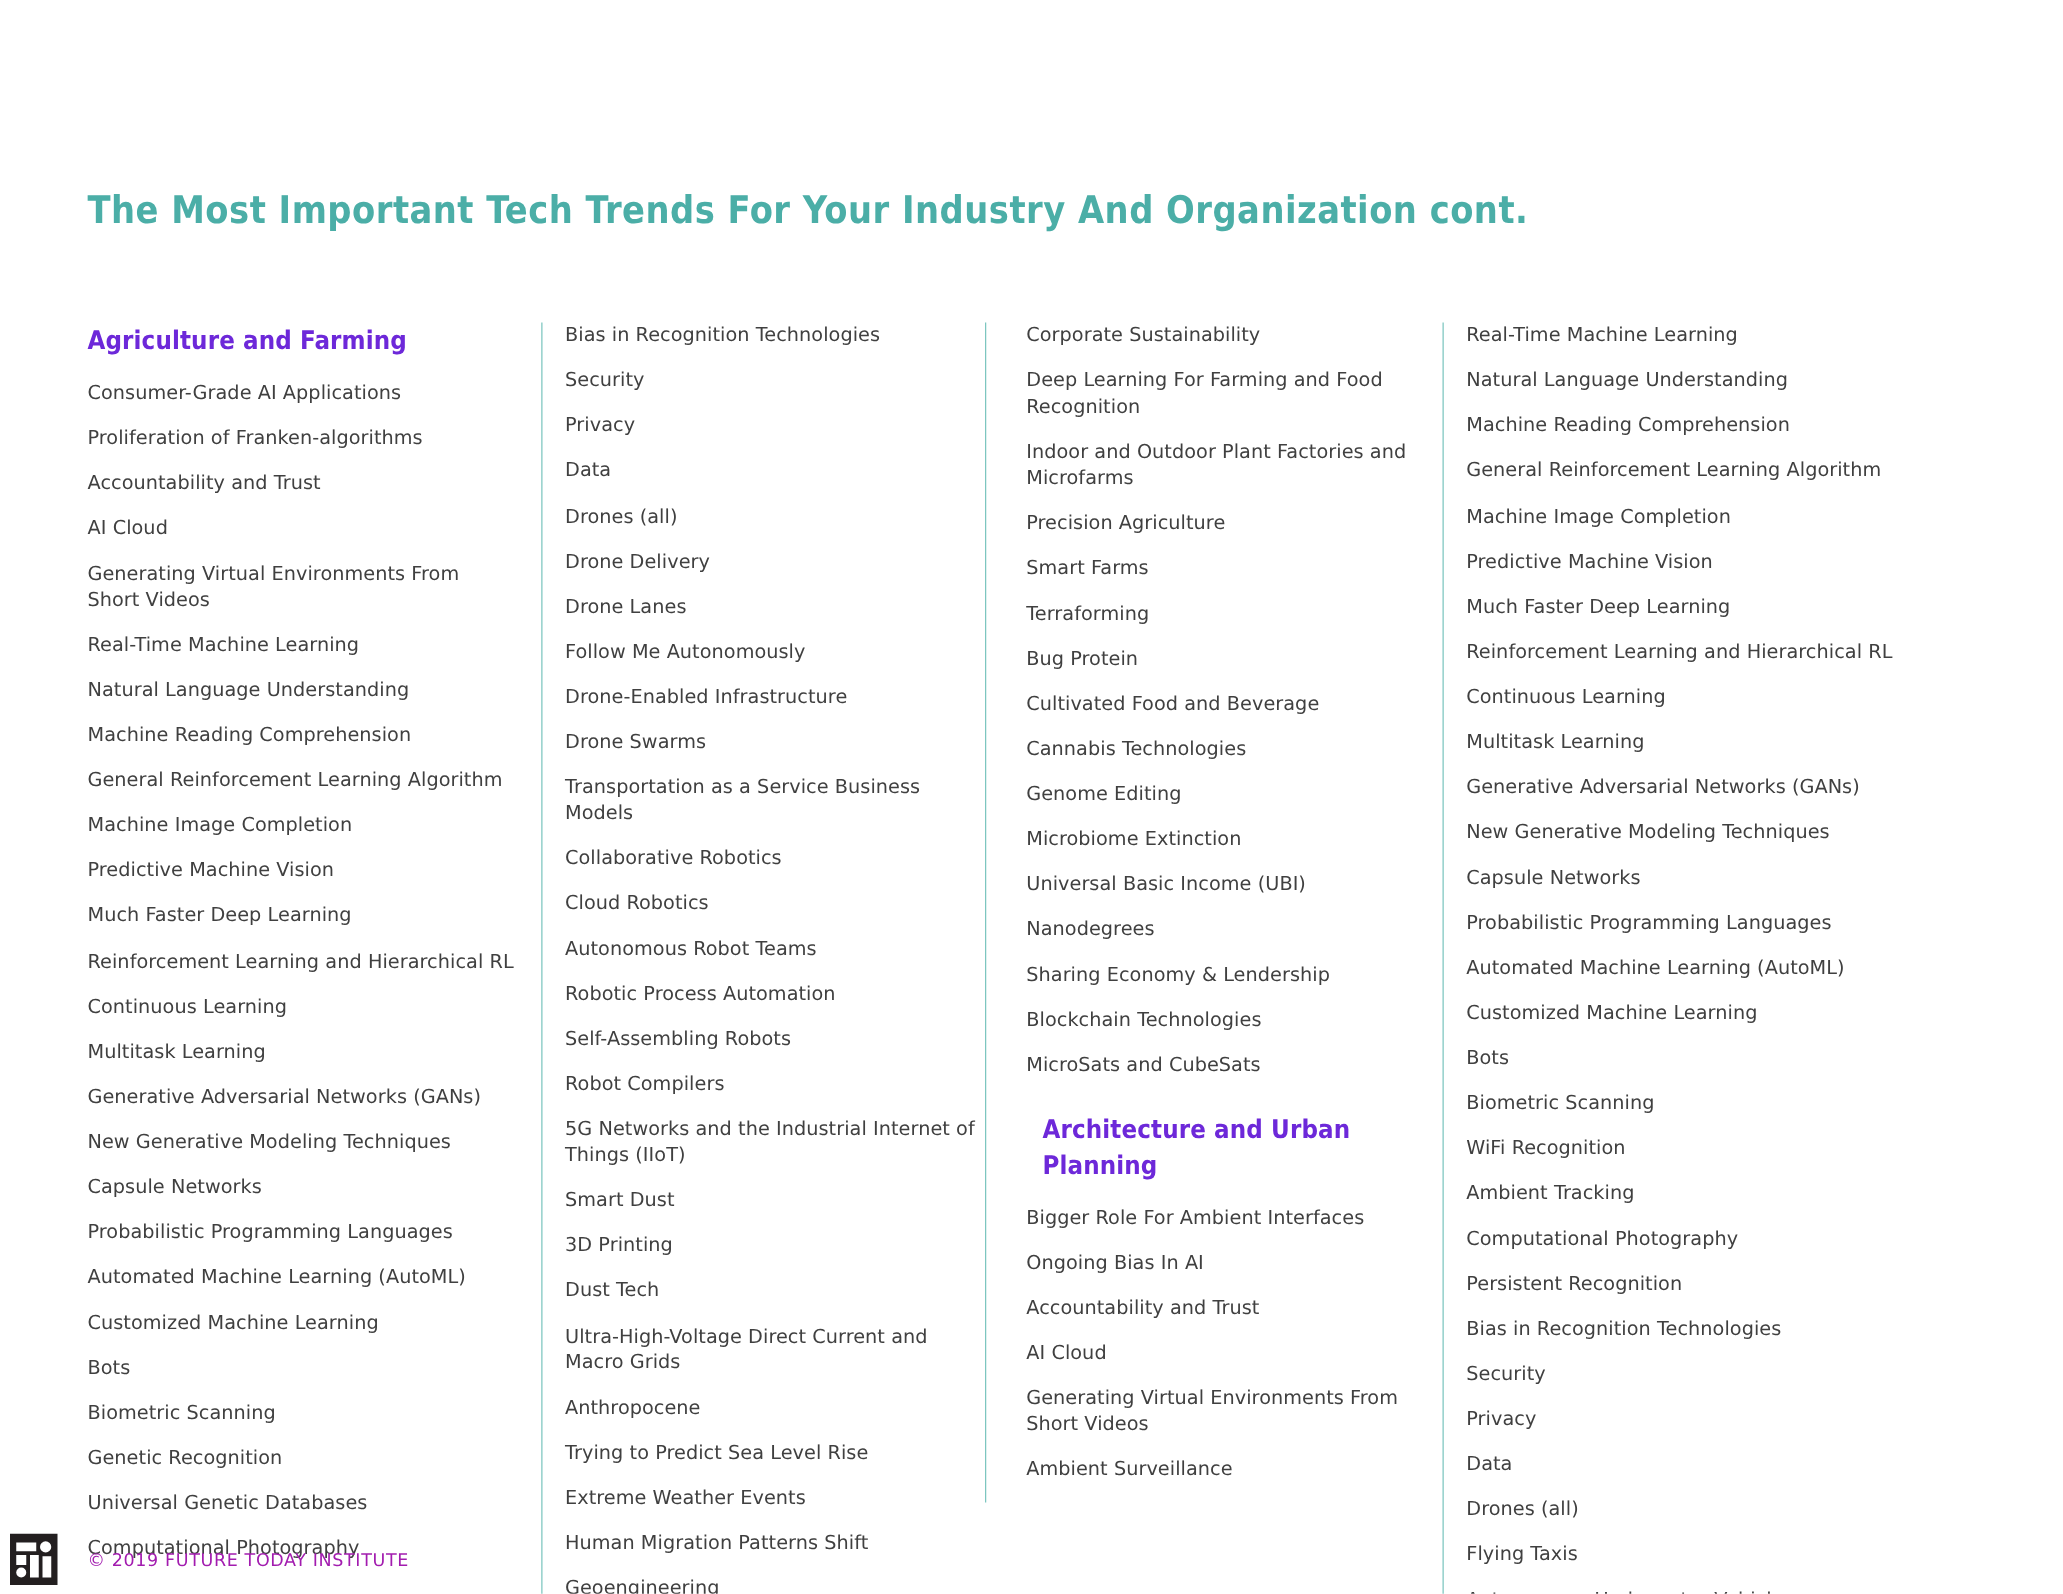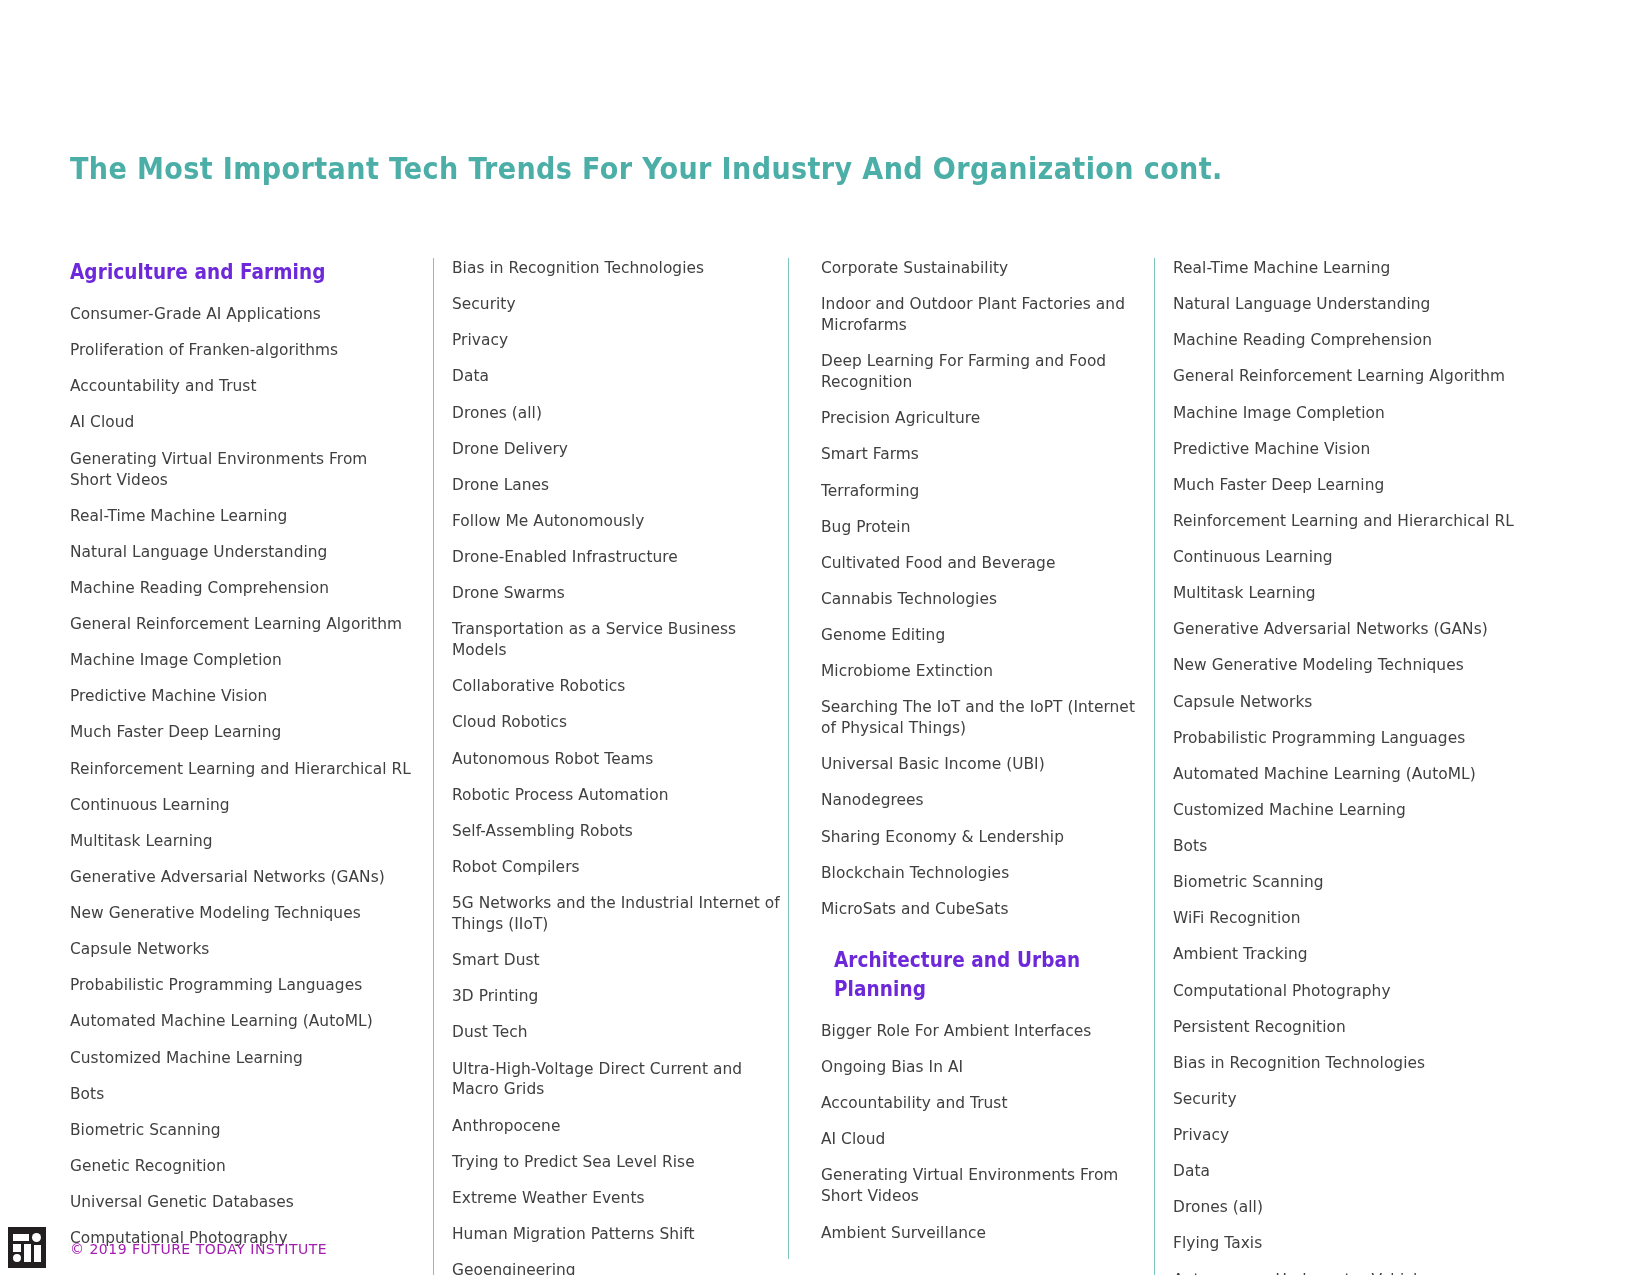--- a/index.html
+++ b/index.html
@@ -178,31 +178,30 @@
           <li>Anthropocene</li>
           <li>Trying to Predict Sea Level Rise</li>
           <li>Extreme Weather Events</li>
           <li>Human Migration Patterns Shift</li>
           <li>Geoengineering</li>
         </ul>
       </div>
       <div class="col col-3">
         <ul class="trend-list">
           <li>Corporate Sustainability</li>
+          <li>Deep Learning For Farming and Food Recognition</li>
           <li>Indoor and Outdoor Plant Factories and Microfarms</li>
-          <li>Deep Learning For Farming and Food Recognition</li>
           <li>Precision Agriculture</li>
           <li>Smart Farms</li>
           <li>Terraforming</li>
           <li>Bug Protein</li>
           <li>Cultivated Food and Beverage</li>
           <li>Cannabis Technologies</li>
           <li>Genome Editing</li>
           <li>Microbiome Extinction</li>
-          <li>Searching The IoT and the IoPT (Internet of Physical Things)</li>
           <li>Universal Basic Income (UBI)</li>
           <li>Nanodegrees</li>
           <li>Sharing Economy &amp; Lendership</li>
           <li>Blockchain Technologies</li>
           <li>MicroSats and CubeSats</li>
         </ul>
         <div class="col-heading spaced">Architecture and Urban Planning</div>
         <ul class="trend-list">
           <li>Bigger Role For Ambient Interfaces</li>
           <li>Ongoing Bias In AI</li>

